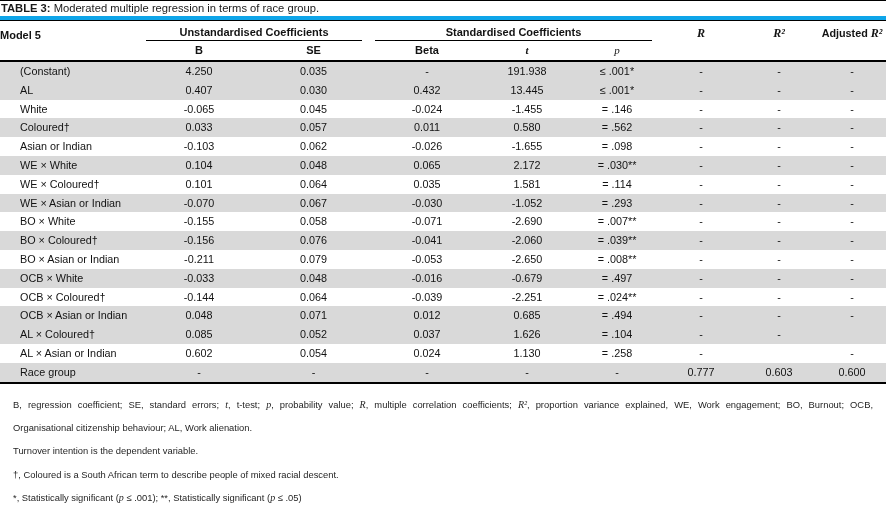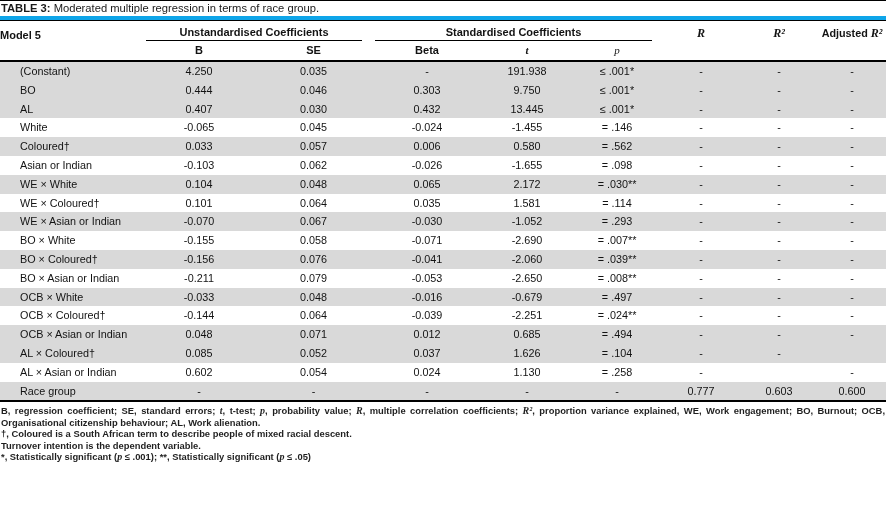--- a/index.html
+++ b/index.html
@@ -70,21 +70,21 @@
   }
   tbody td.c-label { text-align: left; padding-left: 20px; }
   tr.shaded td { background: var(--shade, #d9d9d9); }
 
   .footnotes {
     padding: 3px 1px 0 1px;
     font-size: 9.4px;
     line-height: 11.4px;
     color: #1f1f1f;
   }
-  .footnotes p { margin: 0; font-weight: bold; }
+  .footnotes p { margin: 12px; }
   p.fn-justify { text-align: justify; text-align-last: justify; }
   .fi {
     font-family: "Liberation Serif", serif;
     font-style: italic;
     font-size: 10px;
   }
 </style>
 </head>
 <body>
 
@@ -141,31 +141,20 @@
     <td>4.250</td>
     <td>0.035</td>
     <td>-</td>
     <td>191.938</td>
     <td>≤ .001*</td>
     <td>-</td>
     <td>-</td>
     <td>-</td>
   </tr>
       <tr class="shaded">
-    <td class="c-label">BO</td>
-    <td>0.444</td>
-    <td>0.046</td>
-    <td>0.303</td>
-    <td>9.750</td>
-    <td>≤ .001*</td>
-    <td>-</td>
-    <td>-</td>
-    <td>-</td>
-  </tr>
-      <tr class="shaded">
     <td class="c-label">AL</td>
     <td>0.407</td>
     <td>0.030</td>
     <td>0.432</td>
     <td>13.445</td>
     <td>≤ .001*</td>
     <td>-</td>
     <td>-</td>
     <td>-</td>
   </tr>
@@ -177,21 +166,21 @@
     <td>-1.455</td>
     <td>= .146</td>
     <td>-</td>
     <td>-</td>
     <td>-</td>
   </tr>
       <tr class="shaded">
     <td class="c-label">Coloured†</td>
     <td>0.033</td>
     <td>0.057</td>
-    <td>0.006</td>
+    <td>0.011</td>
     <td>0.580</td>
     <td>= .562</td>
     <td>-</td>
     <td>-</td>
     <td>-</td>
   </tr>
       <tr>
     <td class="c-label">Asian or Indian</td>
     <td>-0.103</td>
     <td>0.062</td>
@@ -333,16 +322,16 @@
     <td>0.777</td>
     <td>0.603</td>
     <td>0.600</td>
   </tr>
     </tbody>
 </table>
 
 <div class="footnotes">
   <p class="fn-justify"><span>B, regression coefficient; SE, standard errors; </span><span class="fi">t</span><span>, t-test; </span><span class="fi">p</span><span>, probability value; </span><span class="fi">R</span><span>, multiple correlation coefficients; </span><span class="fi">R²</span><span>, proportion variance explained, WE, Work engagement; BO, Burnout; OCB,</span></p>
   <p><span>Organisational citizenship behaviour; AL, Work alienation.</span></p>
+  <p><span>Turnover intention is the dependent variable.</span></p>
   <p><span>†, Coloured is a South African term to describe people of mixed racial descent.</span></p>
-  <p><span>Turnover intention is the dependent variable.</span></p>
   <p><span>*, Statistically significant (</span><span class="fi">p</span><span> ≤ .001); **, Statistically significant (</span><span class="fi">p</span><span> ≤ .05)</span></p>
 </div>
 
 </body></html>

